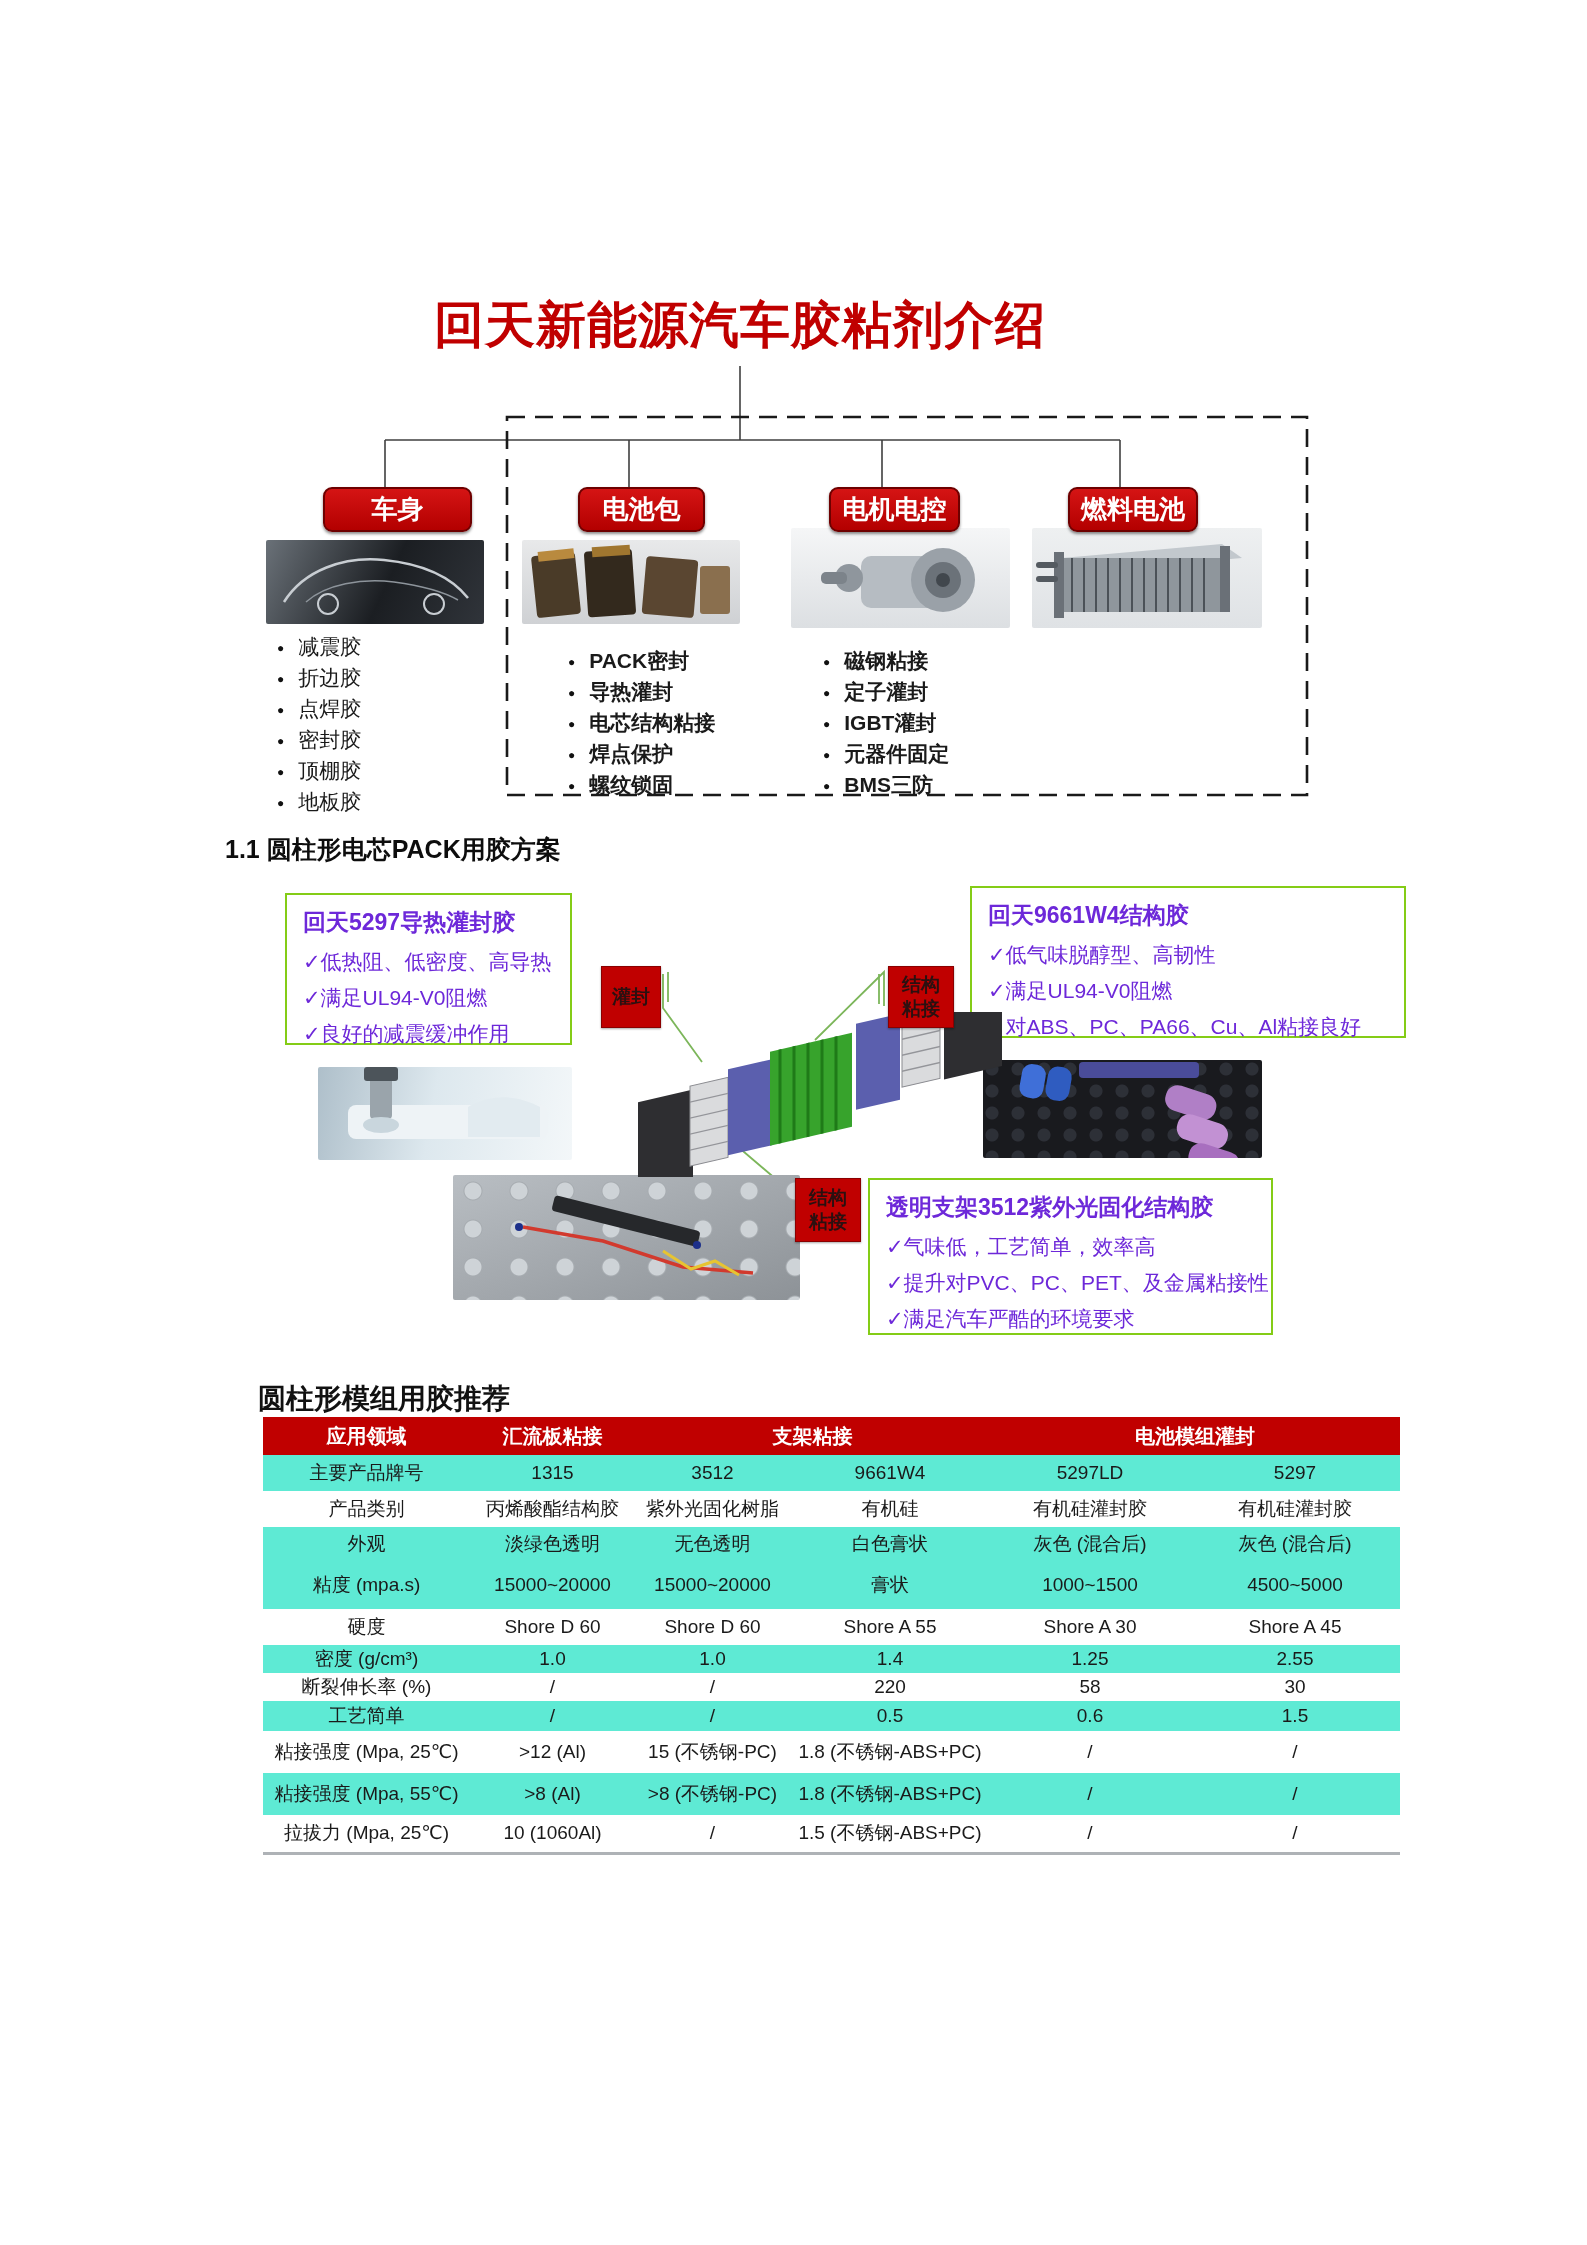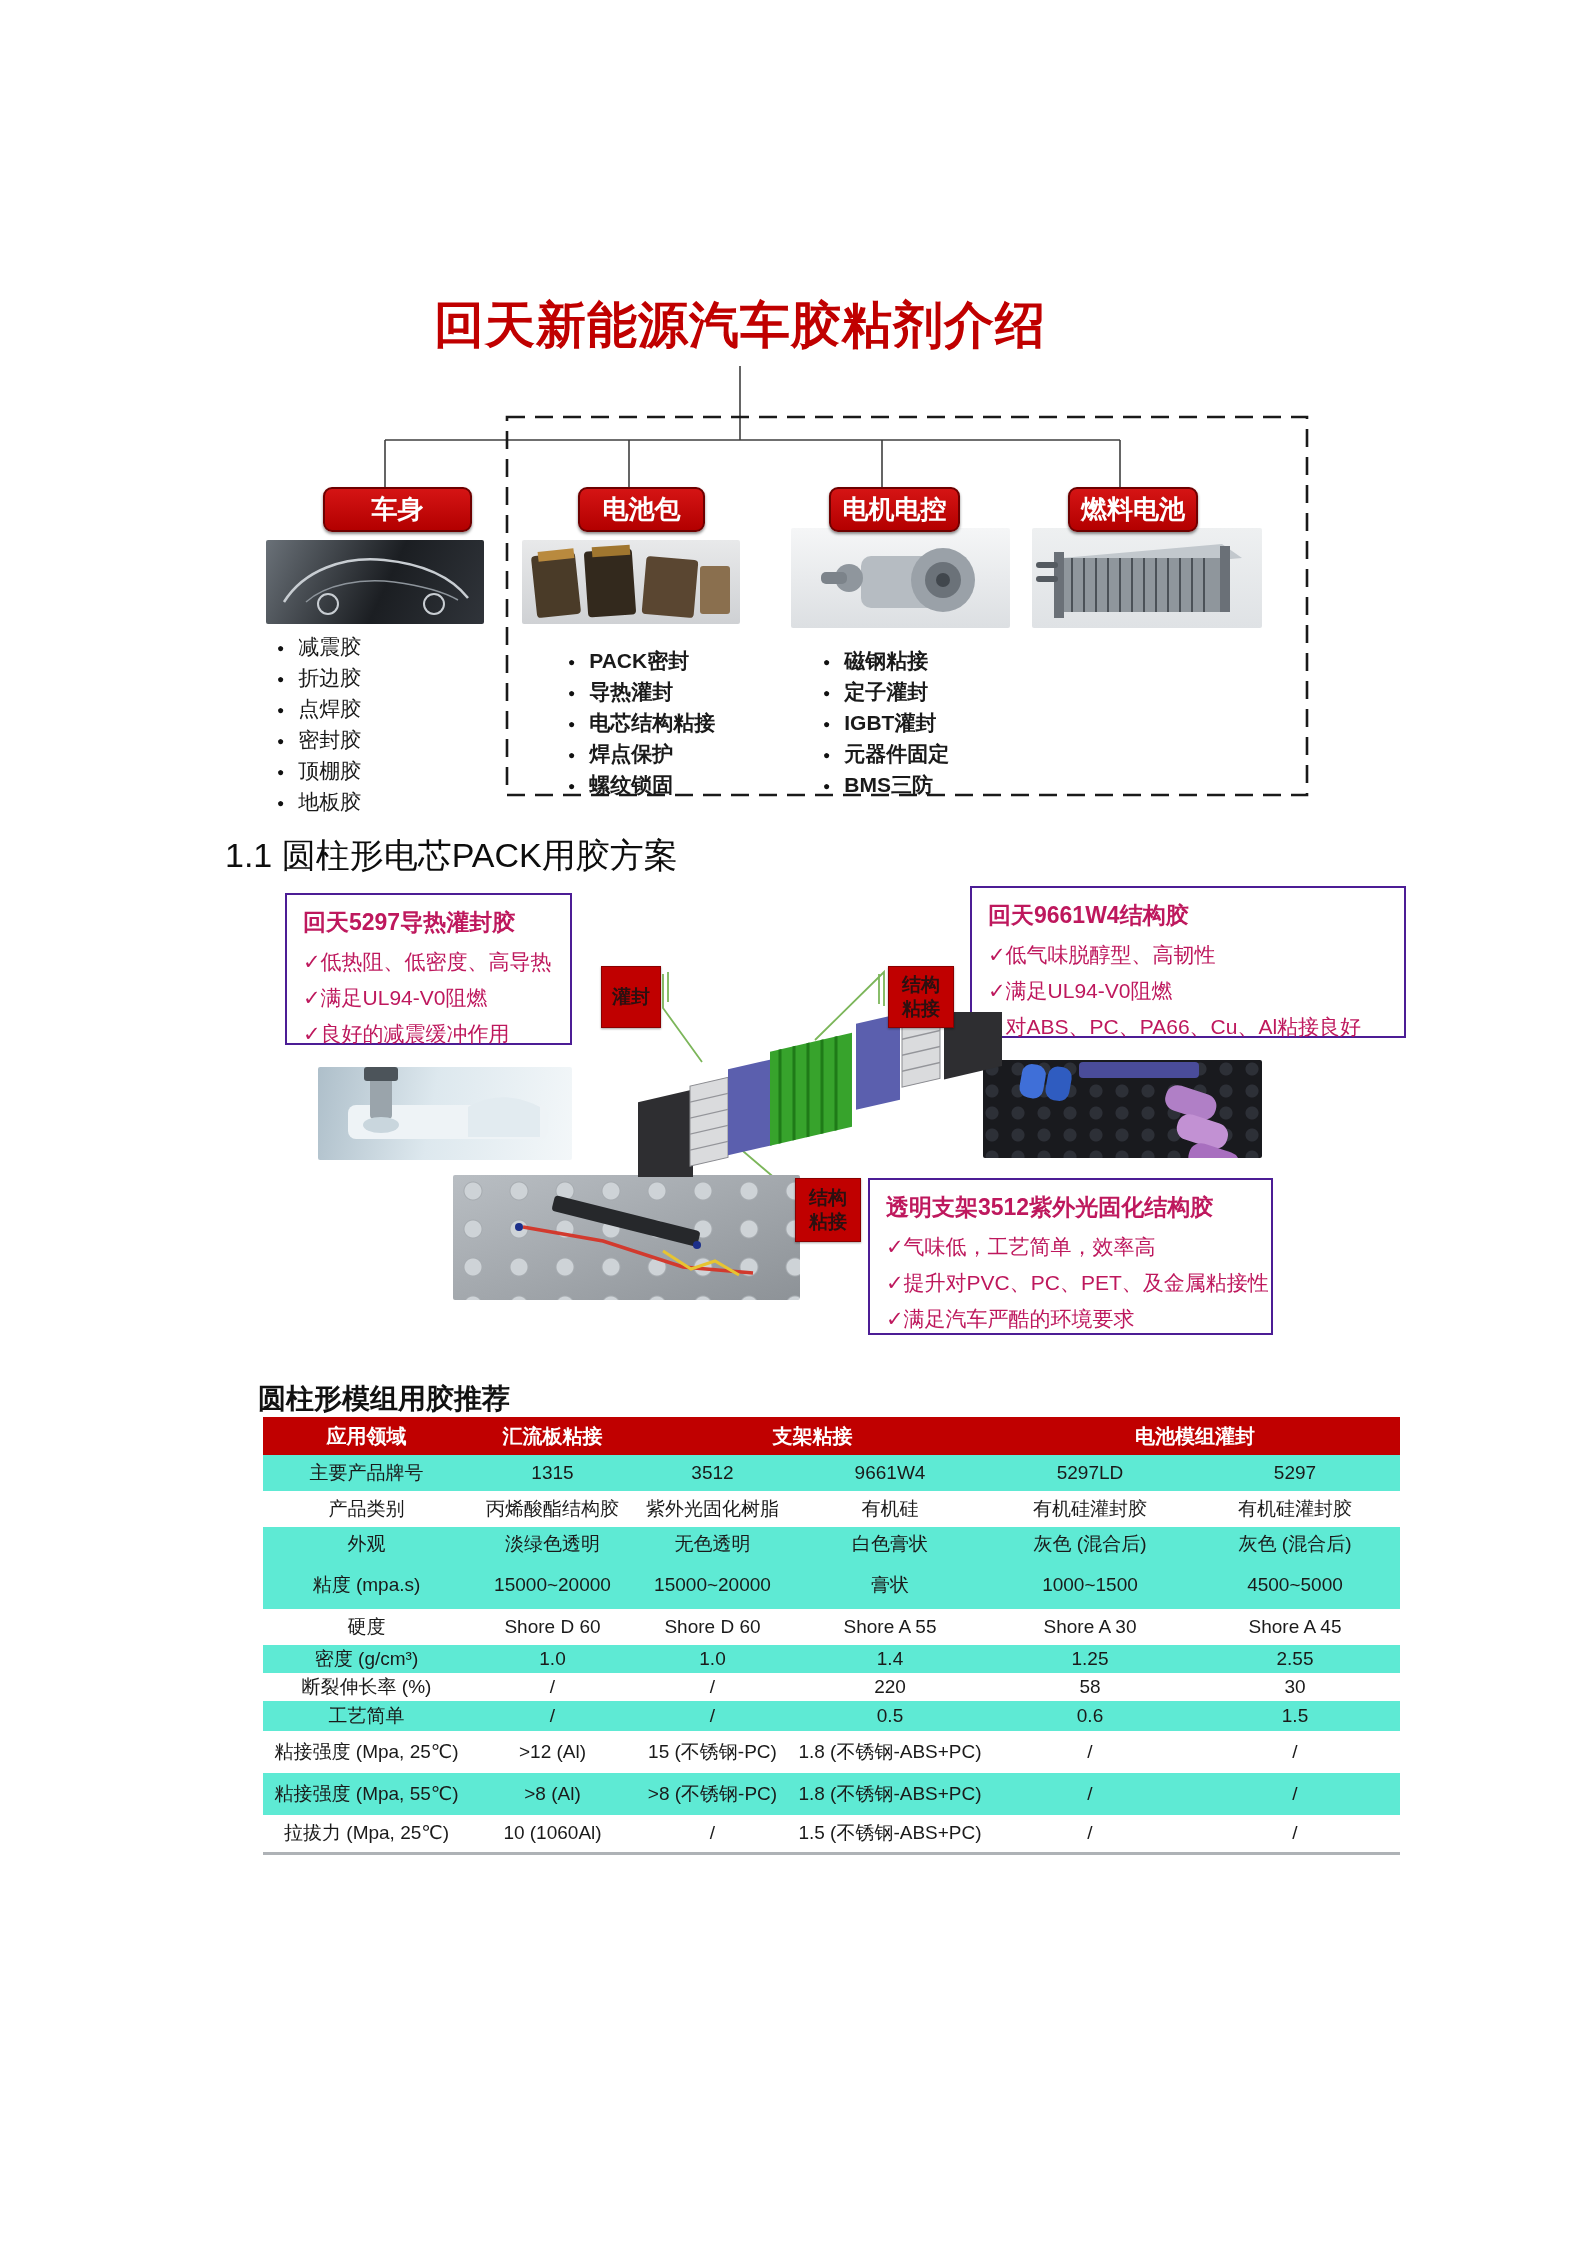--- a/index.html
+++ b/index.html
@@ -34,24 +34,24 @@
                 linear-gradient(160deg,#b9bec3,#8d9297);background-size:46px 38px,cover;}
   
   ul.bullets{position:absolute;margin:0;padding:0;list-style:none;font-size:21px;z-index:2;}
   ul.bullets li{line-height:29px;white-space:nowrap;}
   ul.bullets li::before{content:"●";font-size:12px;vertical-align:2px;margin-right:14px;color:#111;}
   #list-body{left:277px;top:632px;}
   #list-pack{left:568px;top:646px;font-weight:700;}
   #list-motor{left:823px;top:646px;font-weight:700;}
   #list-fuel{left:1057px;top:646px;font-weight:700;}
   
-  .section-heading{position:absolute;left:225px;top:833px;font-size:34px;font-weight:400;color:#0d0d0d;}
-  
-  .callout{position:absolute;background:#fff;border:2px solid #4c1d95;box-sizing:border-box;
-           padding:12px 16px 8px 16px;color:#be185d;z-index:2;}
+  .section-heading{position:absolute;left:225px;top:833px;font-size:25px;font-weight:700;color:#0d0d0d;}
+  
+  .callout{position:absolute;background:#fff;border:2px solid #84cc16;box-sizing:border-box;
+           padding:12px 16px 8px 16px;color:#6d28d9;z-index:2;}
   .callout .c-title{font-size:23px;font-weight:800;margin-bottom:6px;}
   .callout ul{margin:0;padding:0;list-style:none;font-size:21px;}
   .callout ul li{line-height:36px;white-space:nowrap;}
   #callout-5297{left:285px;top:893px;width:287px;height:152px;}
   #callout-9661{left:970px;top:886px;width:436px;height:152px;}
   #callout-3512{left:868px;top:1178px;width:405px;height:157px;}
   
   .tag{position:absolute;background:#c00000;border:1px solid #8a0000;color:#2b1010;
        font-size:19px;font-weight:700;text-align:center;display:flex;align-items:center;
        justify-content:center;line-height:24px;z-index:3;box-shadow:0 1px 2px rgba(0,0,0,.35);}

